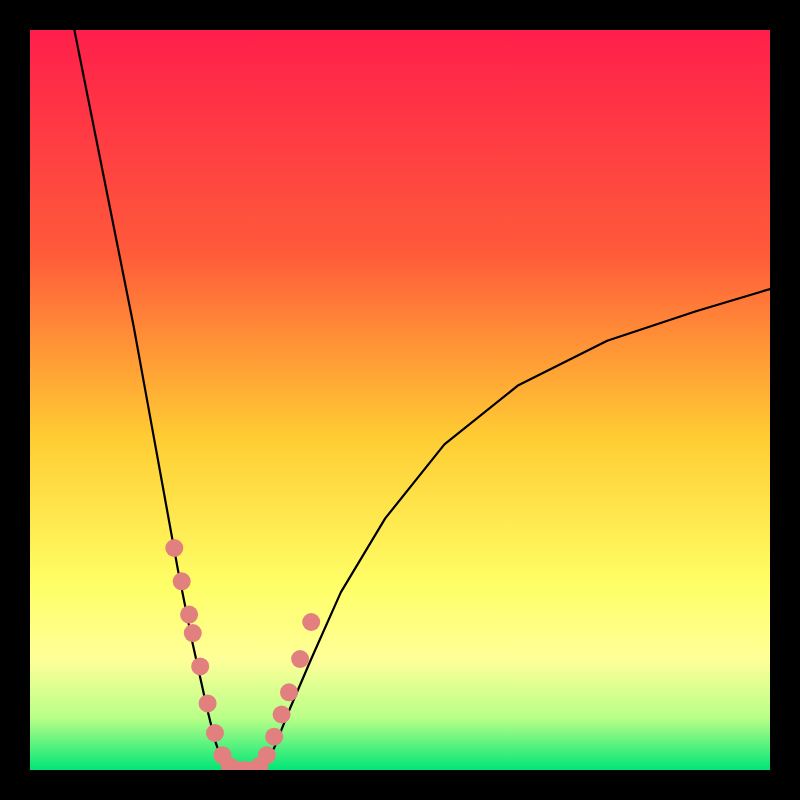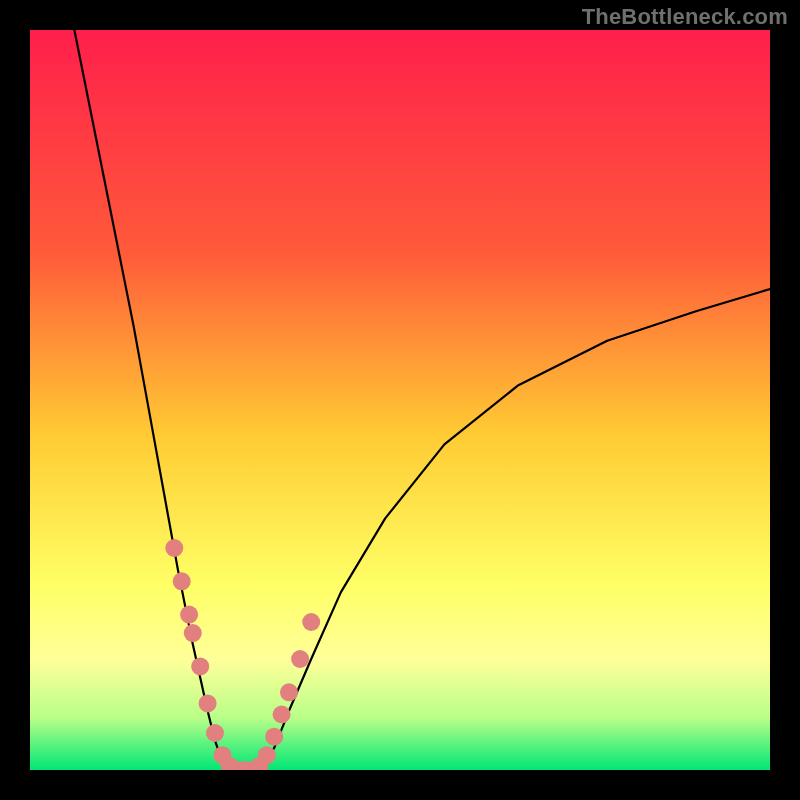--- a/index.html
+++ b/index.html
@@ -43,21 +43,20 @@
   }
   .dot {
     fill: #e28080;
     stroke: none;
   }
 </style>
 </head>
 <body>
 
 <div class="frame">
-  <div class="watermark">TheBottleneck.com</div>
   <div class="plot-area">
     <svg viewBox="0 0 740 740">
       <defs>
         <linearGradient id="bg-grad" x1="0" y1="0" x2="0" y2="1">
             <stop offset="0%" stop-color="#ff1f4b"></stop>
             <stop offset="30%" stop-color="#ff5a3a"></stop>
             <stop offset="55.00000000000001%" stop-color="#ffcc33"></stop>
             <stop offset="75%" stop-color="#ffff66"></stop>
             <stop offset="85%" stop-color="#ffff99"></stop>
             <stop offset="93%" stop-color="#b8ff88"></stop>

